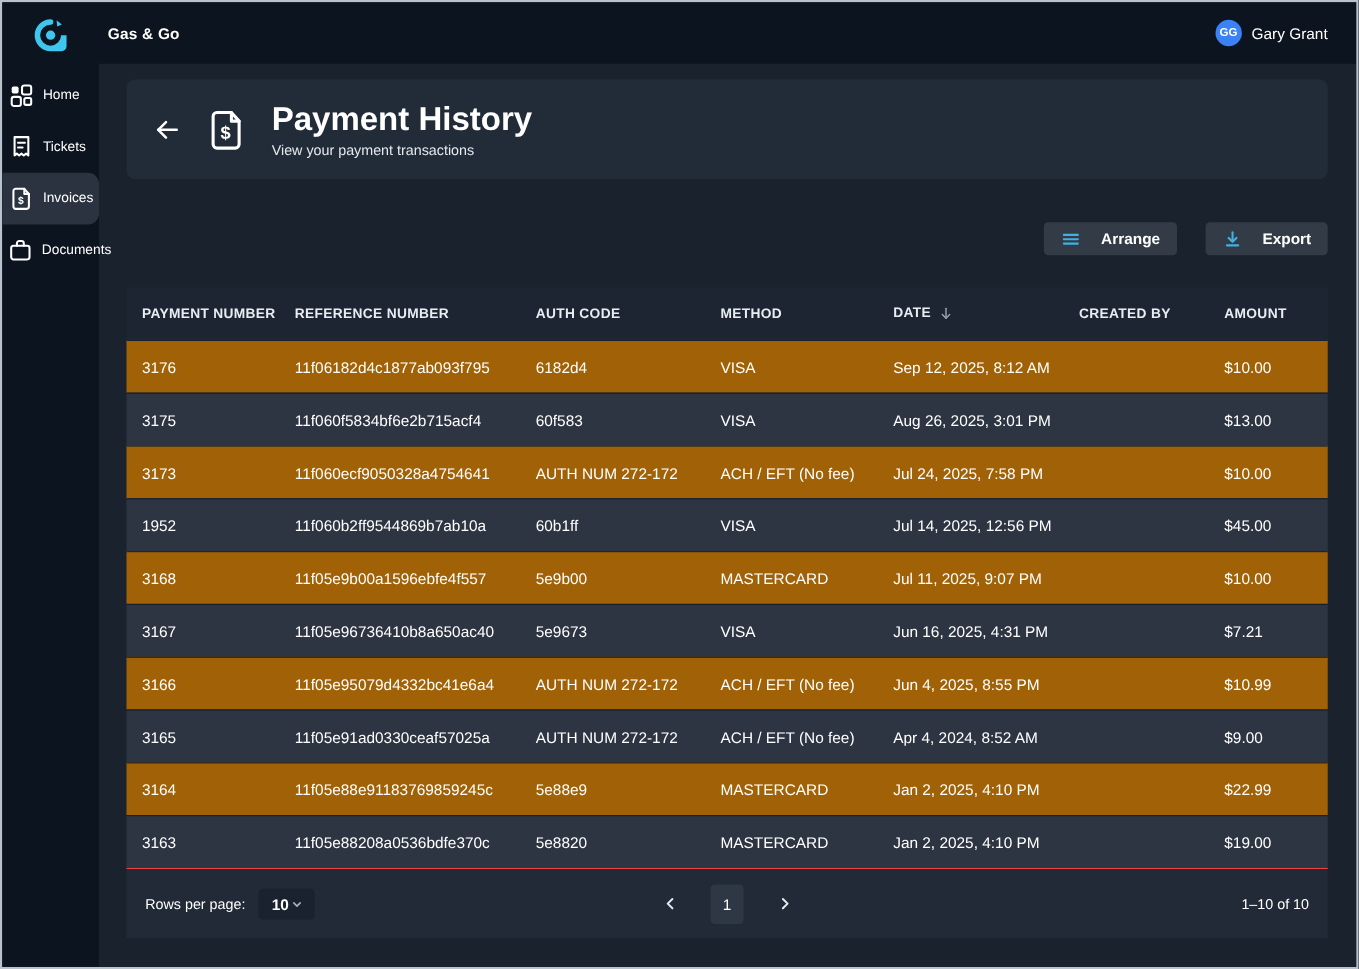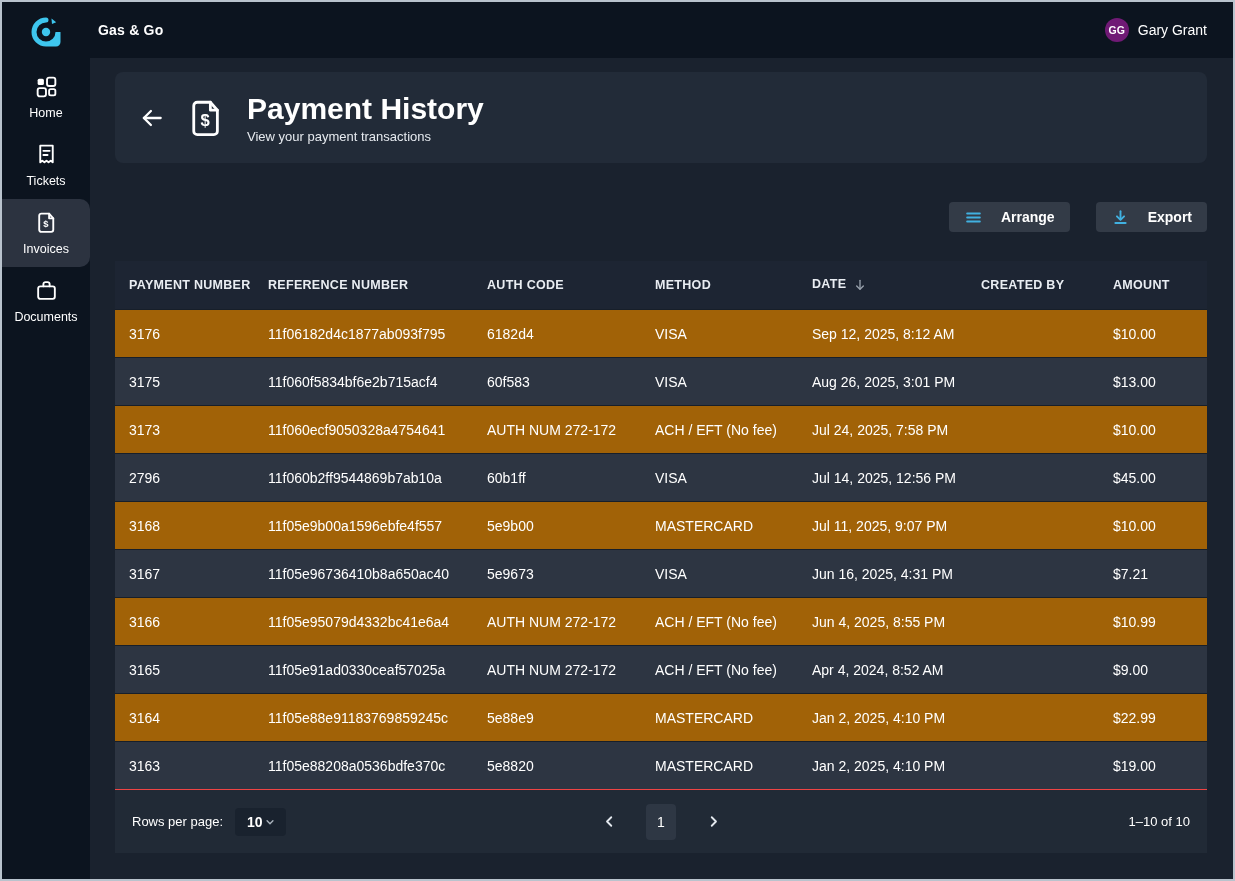--- a/index.html
+++ b/index.html
@@ -16,40 +16,40 @@
   
   .sidebar {
     width:88px; background:#0c141f; flex:none;
     display:flex; flex-direction:column; align-items:center;
     position:relative; z-index:2;
   }
   .logo { margin:13px 0 14px 0; width:34px; height:34px; display:flex; align-items:center; justify-content:center; }
   .nav { width:100%; display:flex; flex-direction:column; }
   .nav-item {
     width:100%; padding:10px 4px 11px 4px; cursor:pointer;
-    display:flex; flex-direction:column; align-items:center; gap:7px;
+    display:flex; flex-direction:row; align-items:center; gap:7px;
   }
   .nav-item.active {
     background:#2c3340;
     border-radius:0 10px 10px 0;
   }
   .nav-item .nav-icon { width:26px; height:26px; display:flex; align-items:center; justify-content:center; }
   .nav-item .nav-label { font-size:12.5px; color:#fff; }
 
   
   .main { flex:1; display:flex; flex-direction:column; min-width:0; }
   .topbar {
     height:56px; flex:none; background:#0c141f;
     display:flex; align-items:center; justify-content:space-between;
     padding:0 26px 0 8px;
   }
   .topbar-title { font-size:14px; font-weight:bold; letter-spacing:.2px; }
   .user-chip { display:flex; align-items:center; gap:9px; cursor:pointer; }
   .avatar {
-    width:24px; height:24px; border-radius:50%; background:#701a75;
+    width:24px; height:24px; border-radius:50%; background:#3b82f6;
     display:flex; align-items:center; justify-content:center;
     font-size:10.5px; font-weight:bold; color:#fff;
   }
   .user-name { font-size:14px; }
 
   .content { flex:1; background:#1a222e; padding:14px 26px 0 25px; }
 
   
   .header-card {
     height:91px; background:#222b38; border-radius:8px;
@@ -273,21 +273,21 @@
             <div class="trow odd">
               <div class="tcell c0">3173</div>
               <div class="tcell c1">11f060ecf9050328a4754641</div>
               <div class="tcell c2">AUTH NUM 272-172</div>
               <div class="tcell c3">ACH / EFT (No fee)</div>
               <div class="tcell c4">Jul 24, 2025, 7:58 PM</div>
               <div class="tcell c5"></div>
               <div class="tcell c6">$10.00</div>
             </div>
             <div class="trow even">
-              <div class="tcell c0">2796</div>
+              <div class="tcell c0">1952</div>
               <div class="tcell c1">11f060b2ff9544869b7ab10a</div>
               <div class="tcell c2">60b1ff</div>
               <div class="tcell c3">VISA</div>
               <div class="tcell c4">Jul 14, 2025, 12:56 PM</div>
               <div class="tcell c5"></div>
               <div class="tcell c6">$45.00</div>
             </div>
             <div class="trow odd">
               <div class="tcell c0">3168</div>
               <div class="tcell c1">11f05e9b00a1596ebfe4f557</div>

